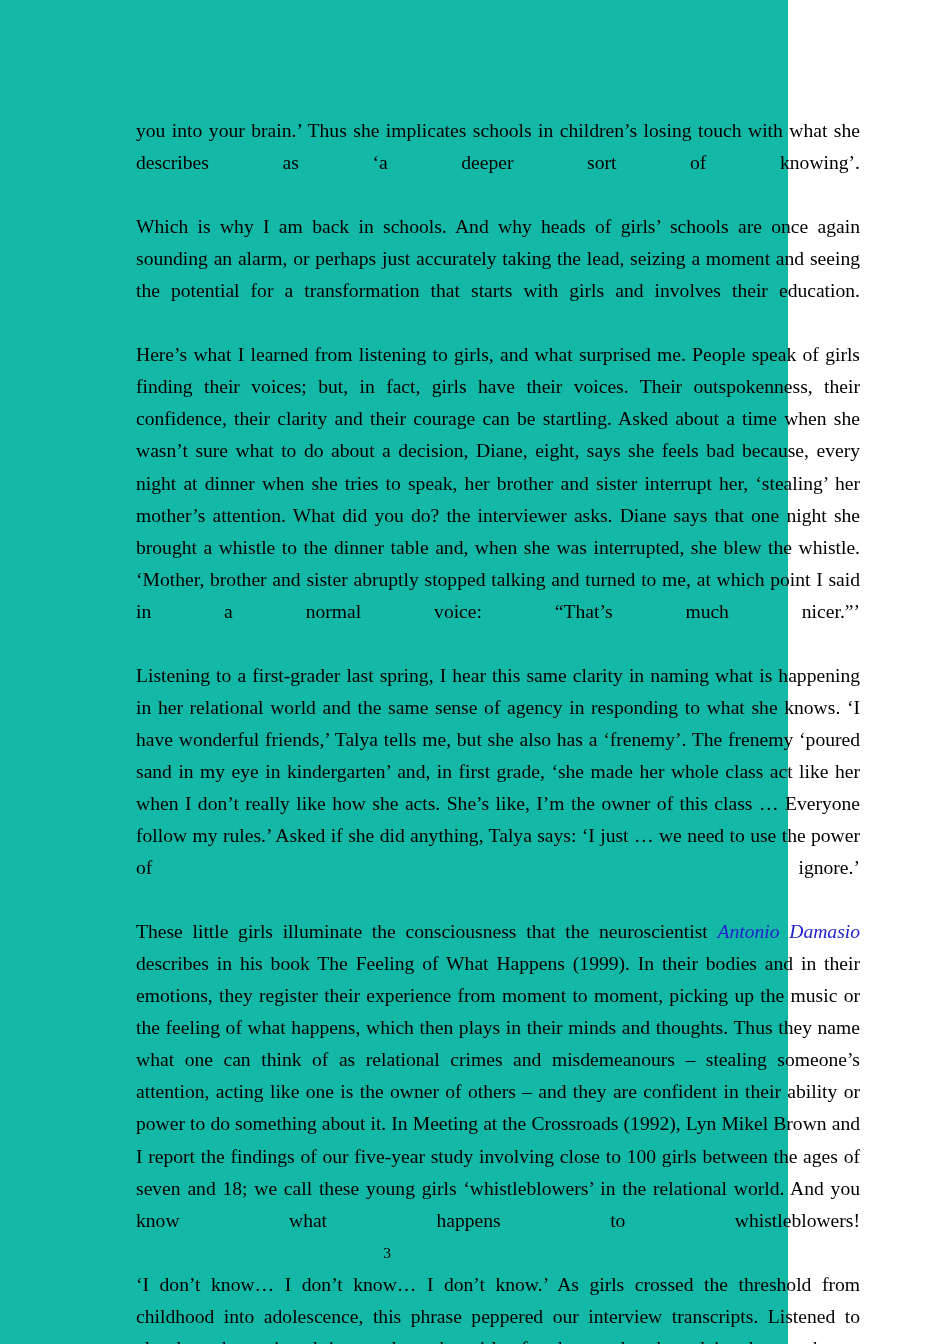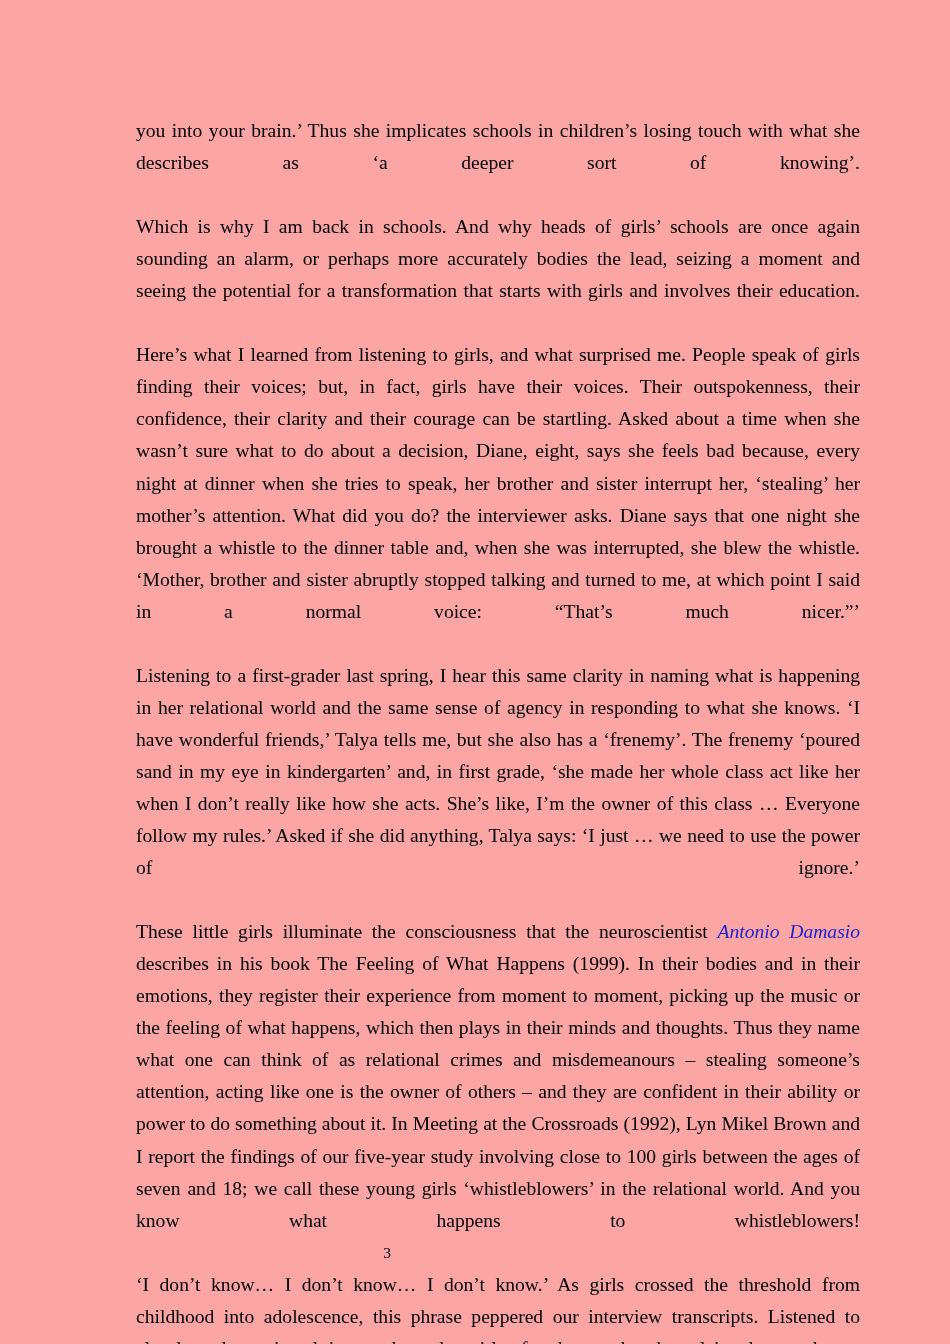--- a/index.html
+++ b/index.html
@@ -12,23 +12,23 @@
     height: 1344px;
     position: relative;
     font-family: "Liberation Serif", "DejaVu Serif", serif;
     color: #000000;
     overflow: hidden;
   }
   .page {
     position: absolute;
     left: 0;
     top: 0;
-    width: 950px;
+    width: 788px;
     height: 1344px;
-    background: #fca5a5;
+    background: #14b8a6;
   }
   .text-block {
     position: absolute;
     left: 136px;
     top: 115px;
     width: 724px;
     font-size: 19.6px;
     line-height: 32.05px;
     text-align: justify;
     text-justify: inter-word;
@@ -67,21 +67,21 @@
 </style>
 </head>
 <body>
 
 <div class="page">
 
   <div class="text-block">
 
     <p class="para">you into your brain.’ Thus she implicates schools in children’s losing touch with what she describes as ‘a deeper sort of knowing’.</p>
 
-    <p class="para">Which is why I am back in schools. And why heads of girls’ schools are once again sounding an alarm, or perhaps more accurately bodies the lead, seizing a moment and seeing the potential for a transformation that starts with girls and involves their education.</p>
+    <p class="para">Which is why I am back in schools. And why heads of girls’ schools are once again sounding an alarm, or perhaps just accurately taking the lead, seizing a moment and seeing the potential for a transformation that starts with girls and involves their education.</p>
 
     <p class="para">Here’s what I learned from listening to girls, and what surprised me. People speak of girls finding their voices; but, in fact, girls have their voices. Their outspokenness, their confidence, their clarity and their courage can be startling. Asked about a time when she wasn’t sure what to do about a decision, Diane, eight, says she feels bad because, every night at dinner when she tries to speak, her brother and sister interrupt her, ‘stealing’ her mother’s attention. What did you do? the interviewer asks. Diane says that one night she brought a whistle to the dinner table and, when she was interrupted, she blew the whistle. ‘Mother, brother and sister abruptly stopped talking and turned to me, at which point I said in a normal voice: “That’s much nicer.”’</p>
 
     <p class="para">Listening to a first-grader last spring, I hear this same clarity in naming what is happening in her relational world and the same sense of agency in responding to what she knows. ‘I have wonderful friends,’ Talya tells me, but she also has a ‘frenemy’. The frenemy ‘poured sand in my eye in kindergarten’ and, in first grade, ‘she made her whole class act like her when I don’t really like how she acts. She’s like, I’m the owner of this class … Everyone follow my rules.’ Asked if she did anything, Talya says: ‘I just … we need to use the power of ignore.’</p>
 
     <p class="para"><span>These little girls illuminate the consciousness that the neuroscientist </span><a class="doclink" href="#">Antonio Damasio</a><span> describes in his book The Feeling of What Happens (1999). In their bodies and in their emotions, they register their experience from moment to moment, picking up the music or the feeling of what happens, which then plays in their minds and thoughts. Thus they name what one can think of as relational crimes and misdemeanours – stealing someone’s attention, acting like one is the owner of others – and they are confident in their ability or power to do something about it. In Meeting at the Crossroads (1992), Lyn Mikel Brown and I report the findings of our five-year study involving close to 100 girls between the ages of seven and 18; we call these young girls ‘whistleblowers’ in the relational world. And you know what happens to whistleblowers!</span></p>
 
     <p class="para">‘I don’t know… I don’t know… I don’t know.’ As girls crossed the threshold from childhood into adolescence, this phrase peppered our interview transcripts. Listened to closely and questioned, it turned out that girls often knew what they claimed not to know. About themselves and others and the world they were living in. It was more as if they had lost their</p>
 
   </div>

